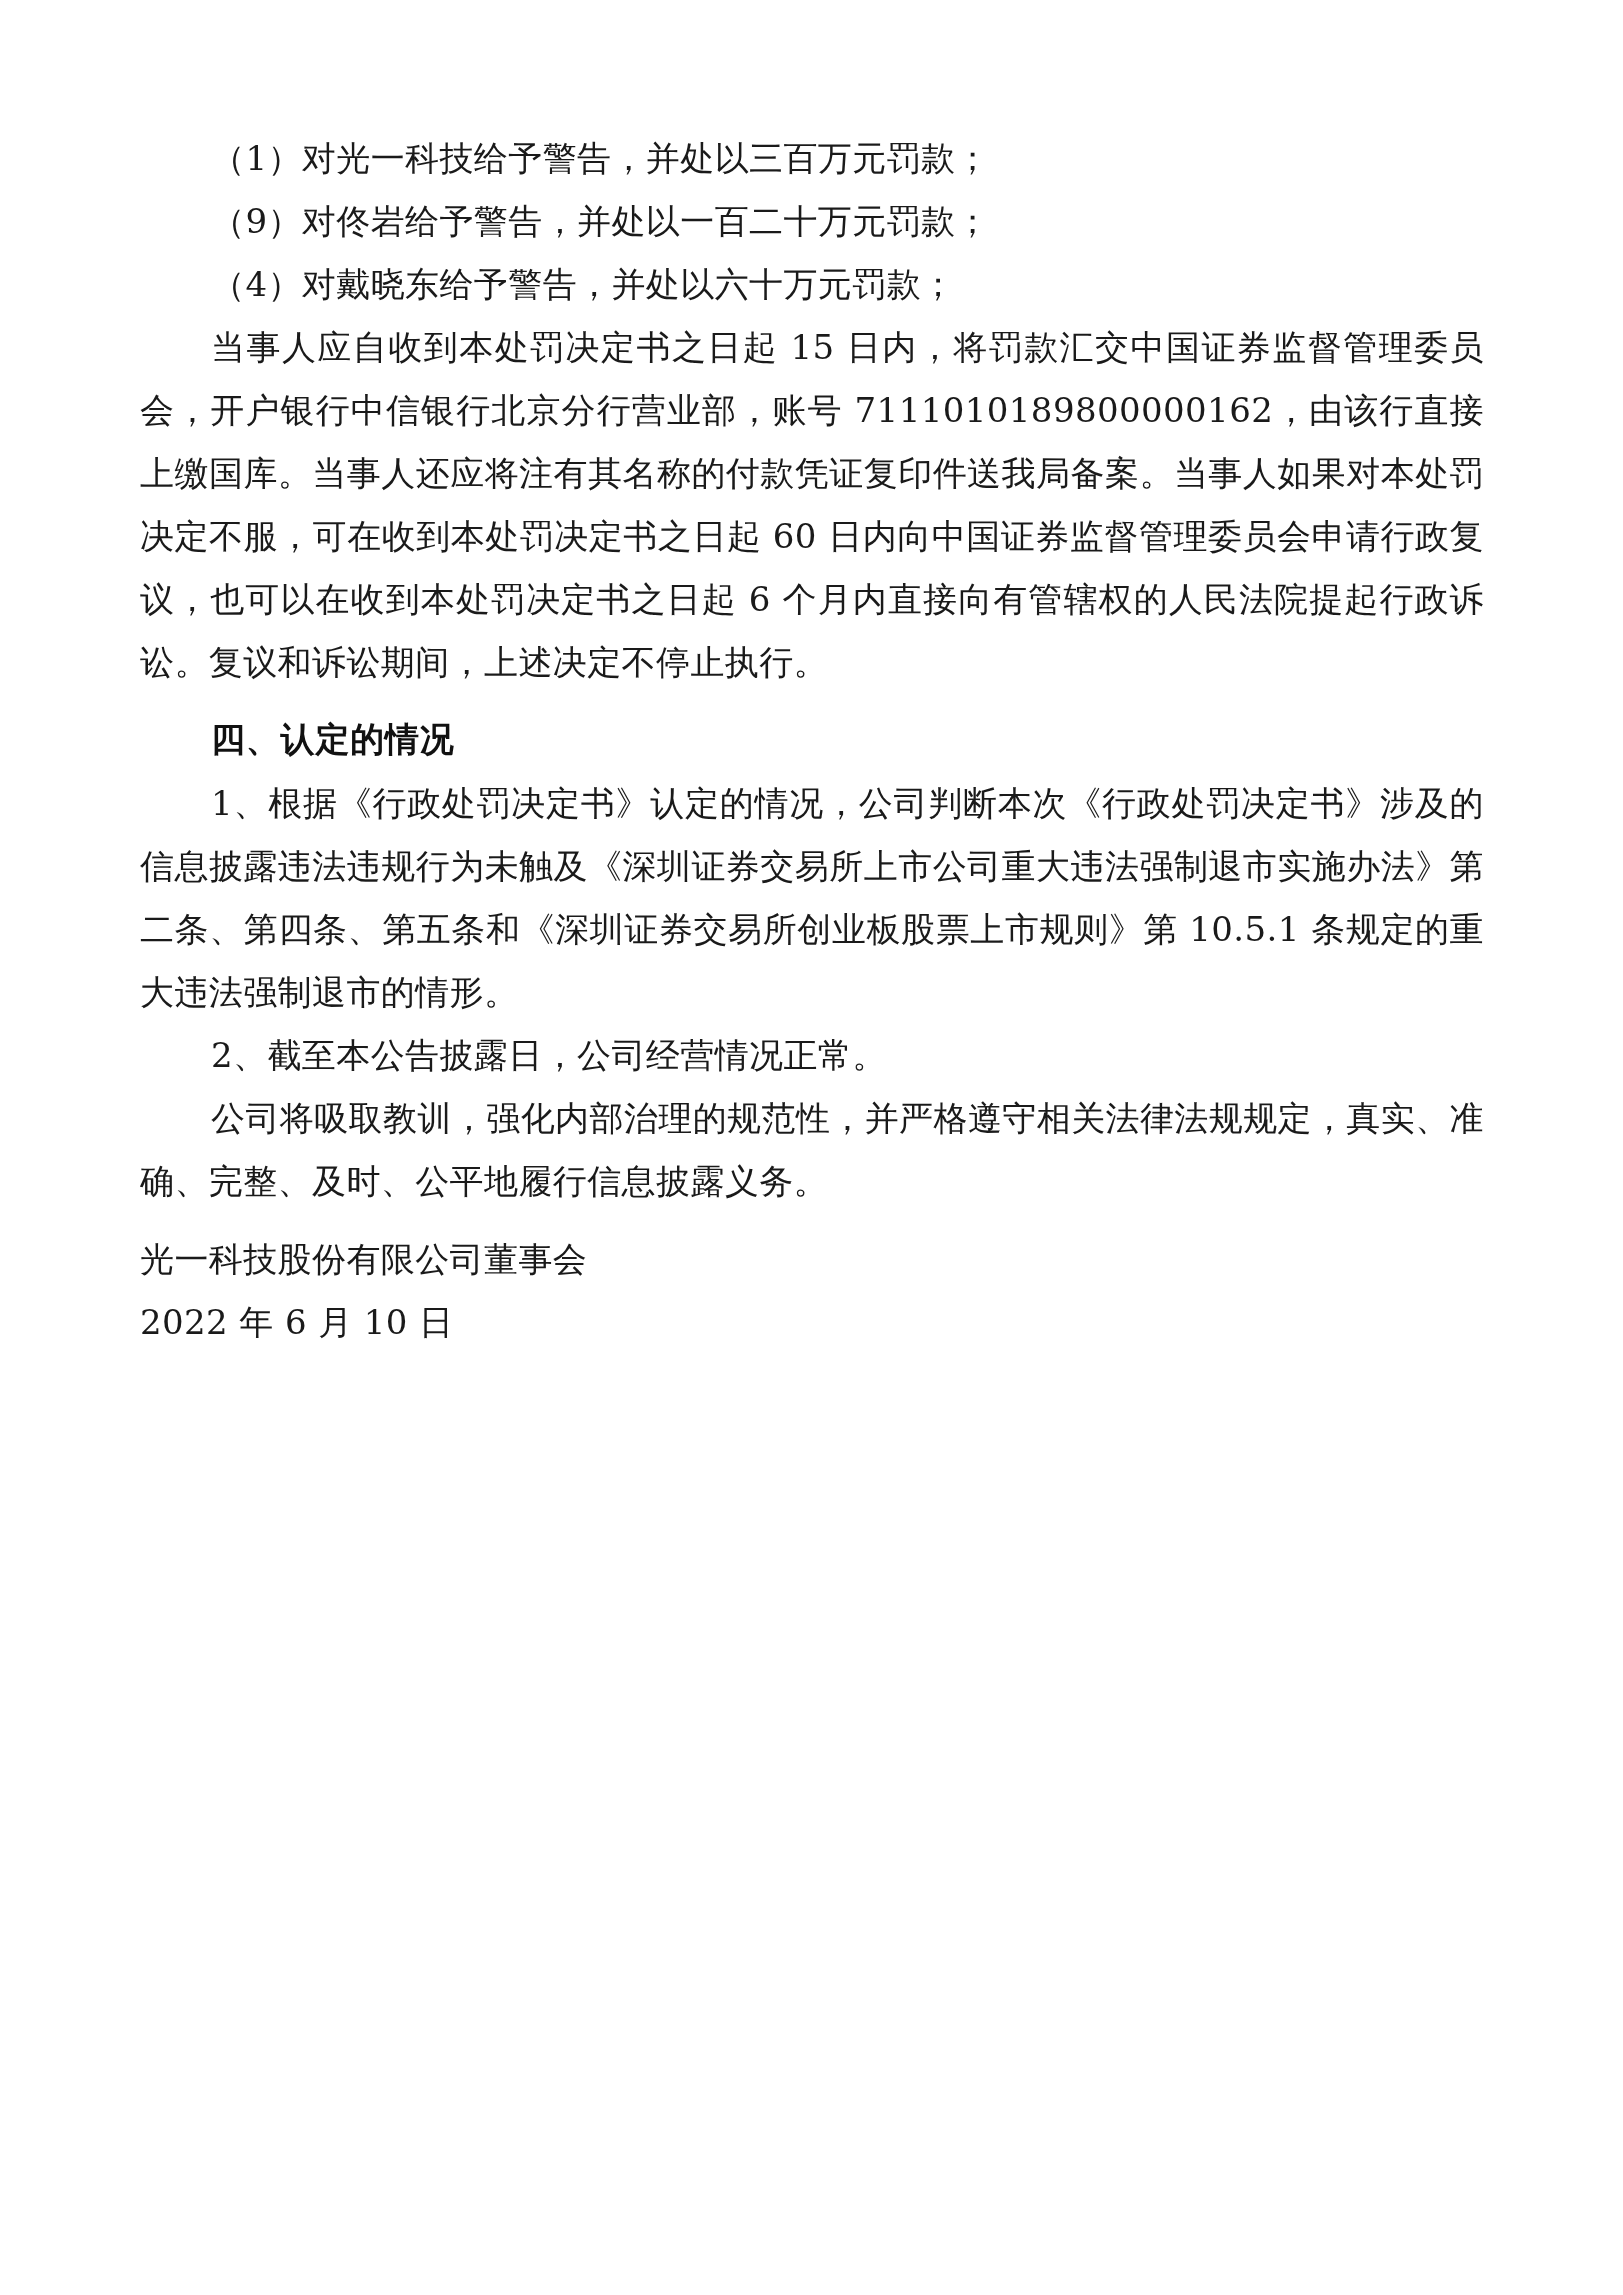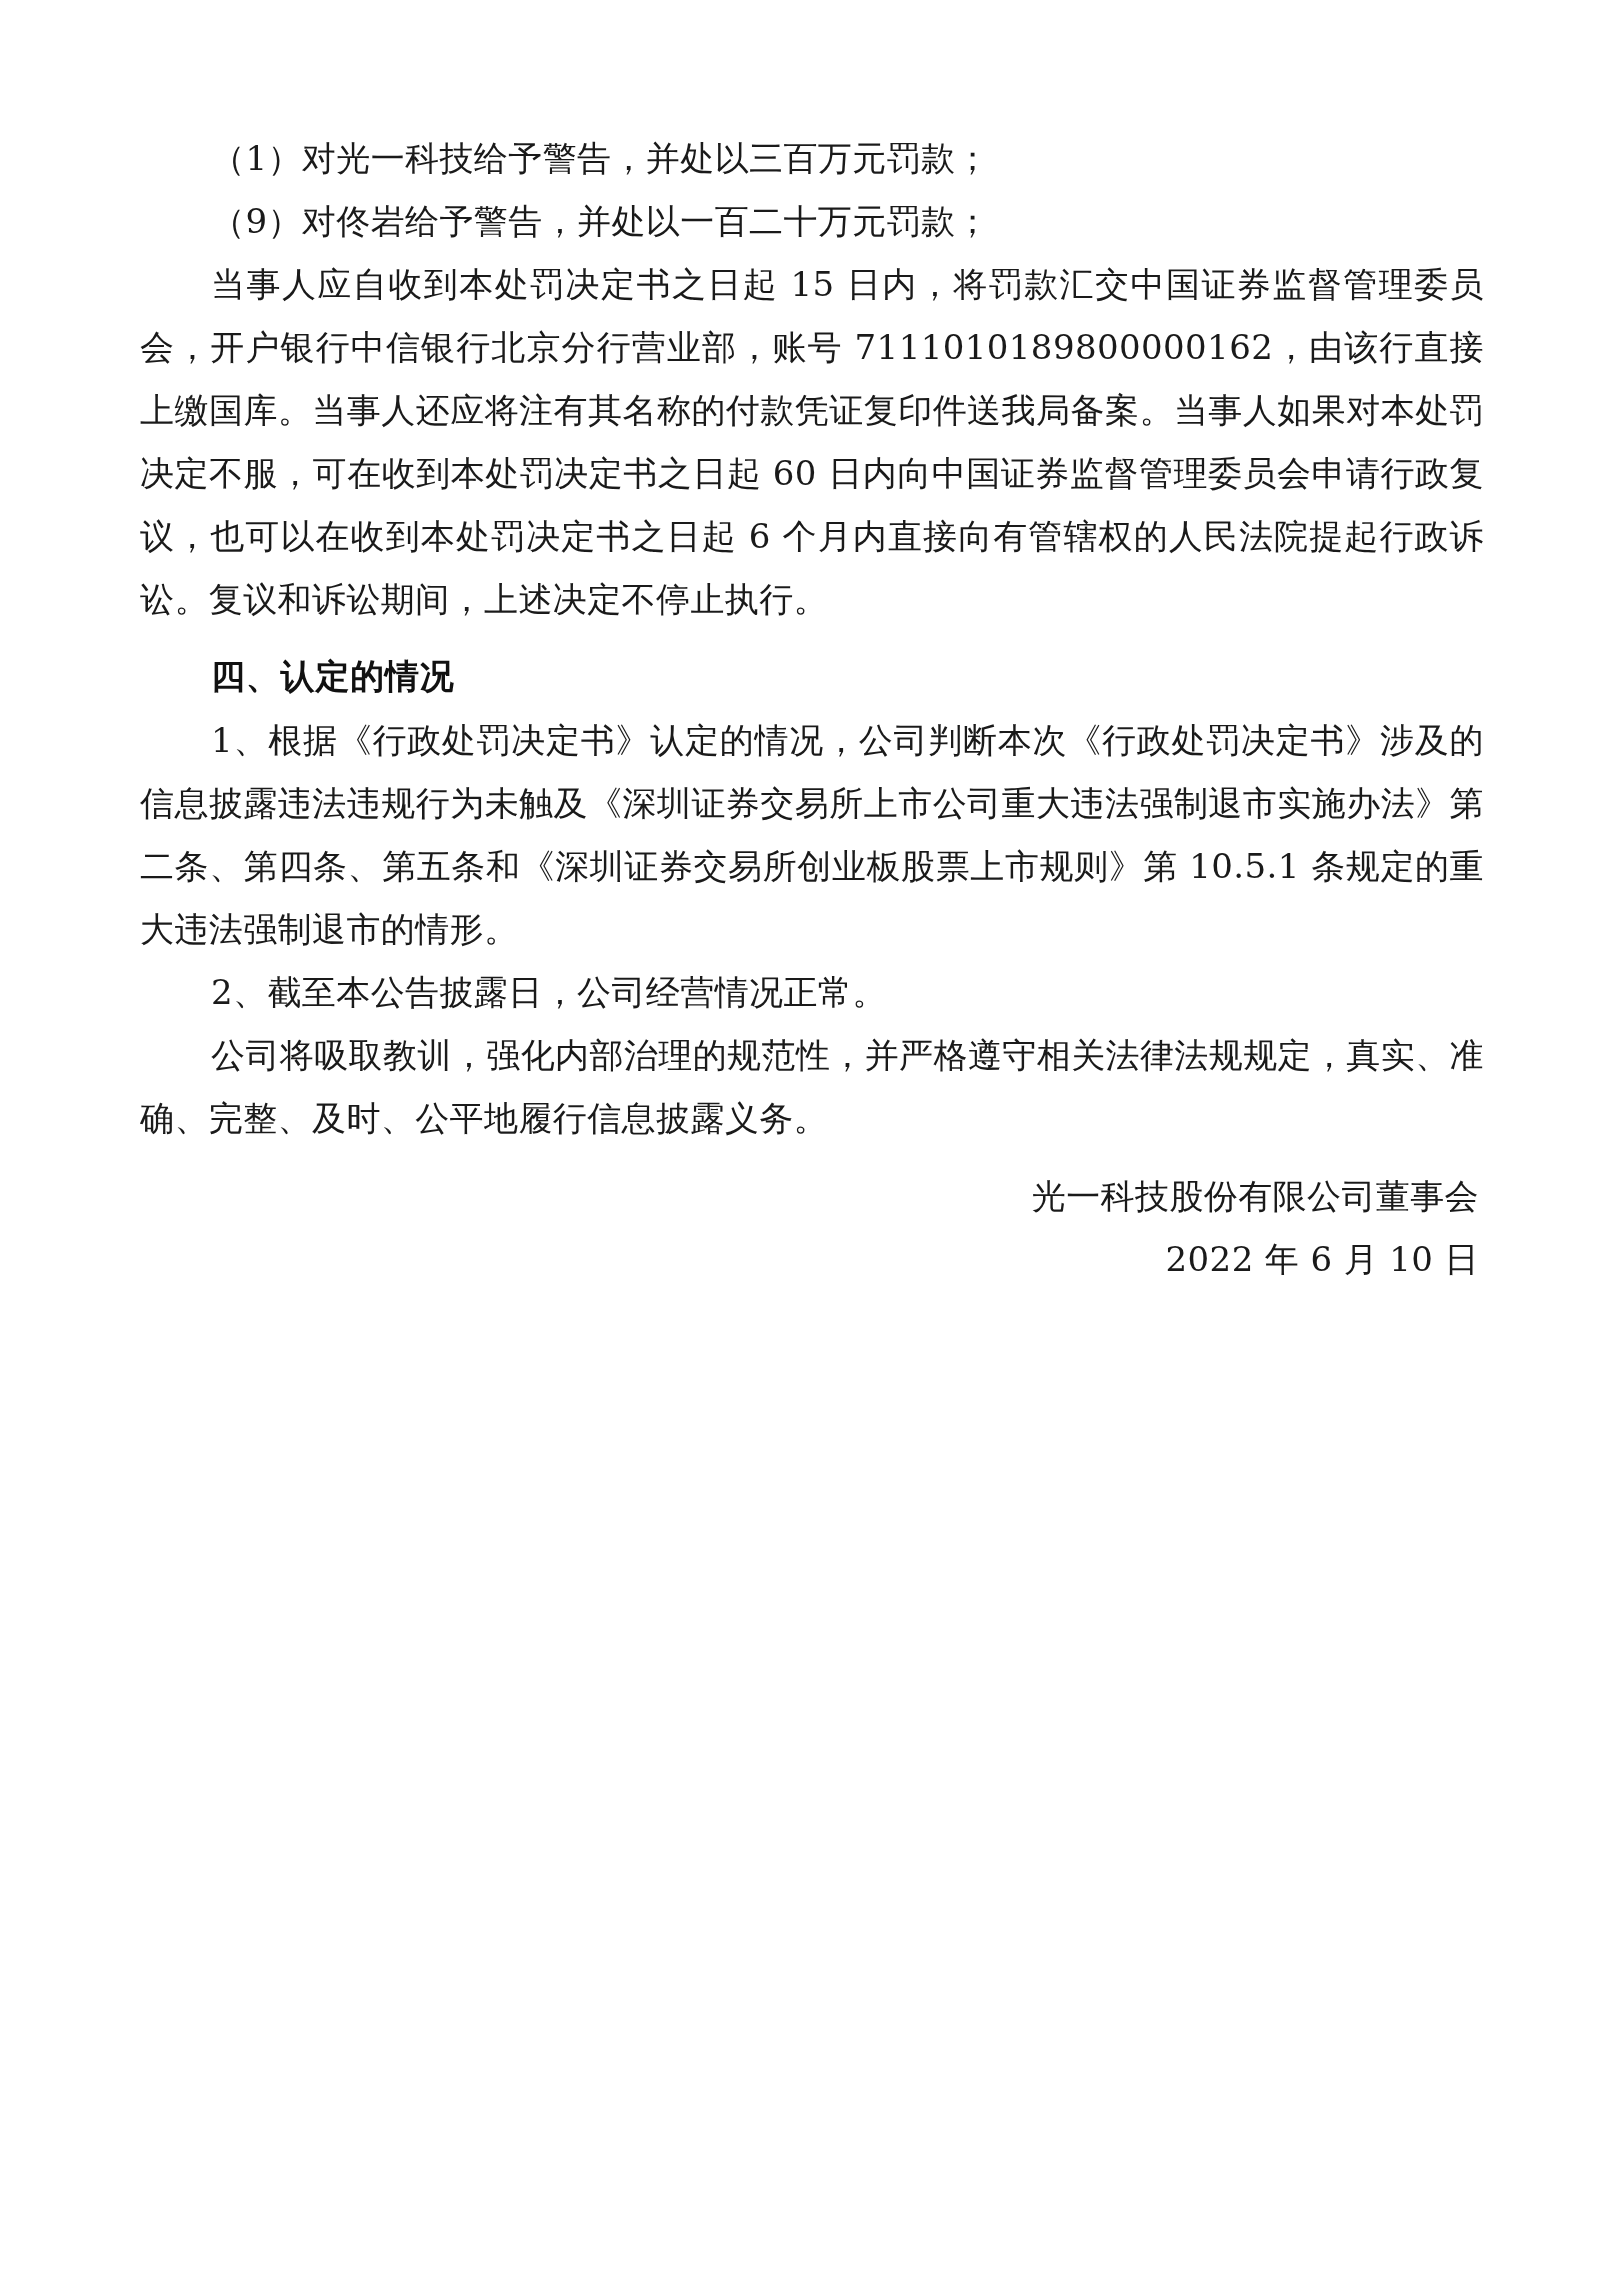--- a/index.html
+++ b/index.html
@@ -51,21 +51,21 @@
     font-size: 34px;
     line-height: 66px;
     font-weight: bold;
     text-indent: 71px;
     margin: 12px 0 0 0;
     letter-spacing: 0.8px;
     color: #111111;
   }
   .signature-block {
     margin-top: 15px;
-    text-align: right;
+    text-align: left;
     padding-right: 5px;
   }
   .sig-line {
     font-size: 34px;
     line-height: 63px;
     letter-spacing: 0.4px;
     color: #1a1a1a;
   }
   .spacer-sm { height: 5px; }
 </style>
@@ -73,20 +73,21 @@
 <body>
 
 <div class="page">
   <div class="doc-body">
 
     <p class="para indent">（1）对光一科技给予警告，并处以三百万元罚款；</p>
 
 
     <p class="para indent">（9）对佟岩给予警告，并处以一百二十万元罚款；</p>
 
+    <p class="para indent">（4）对戴晓东给予警告，并处以六十万元罚款；</p>
 
 
     <p class="para indent">当事人应自收到本处罚决定书之日起 15 日内，将罚款汇交中国证券监督管理委员会，开户银行中信银行北京分行营业部，账号 7111010189800000162，由该行直接上缴国库。当事人还应将注有其名称的付款凭证复印件送我局备案。当事人如果对本处罚决定不服，可在收到本处罚决定书之日起 60 日内向中国证券监督管理委员会申请行政复议，也可以在收到本处罚决定书之日起 6 个月内直接向有管辖权的人民法院提起行政诉讼。复议和诉讼期间，上述决定不停止执行。</p>
 
     <div class="spacer-sm"></div>
 
     <h2 class="heading">四、认定的情况</h2>
 
     <p class="para indent">1、根据《行政处罚决定书》认定的情况，公司判断本次《行政处罚决定书》涉及的信息披露违法违规行为未触及《深圳证券交易所上市公司重大违法强制退市实施办法》第二条、第四条、第五条和《深圳证券交易所创业板股票上市规则》第 10.5.1 条规定的重大违法强制退市的情形。</p>
 

